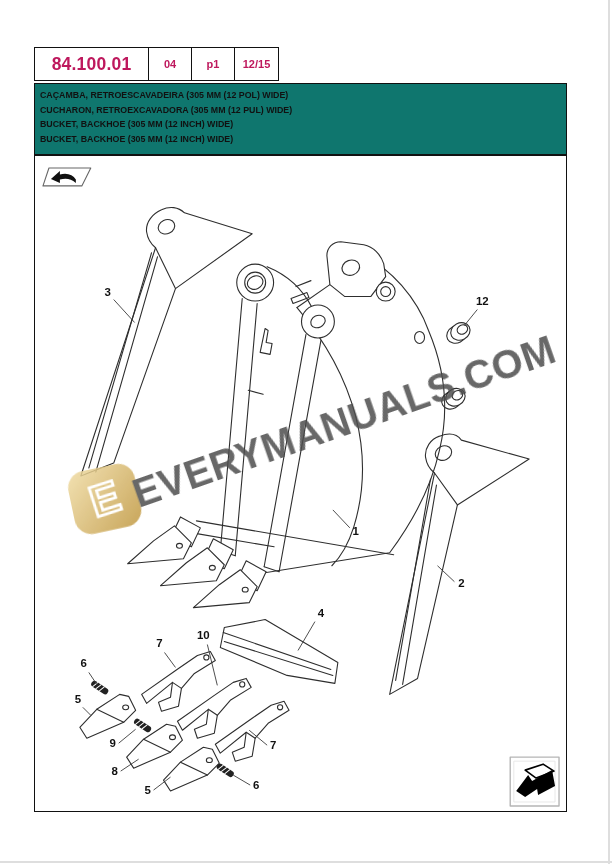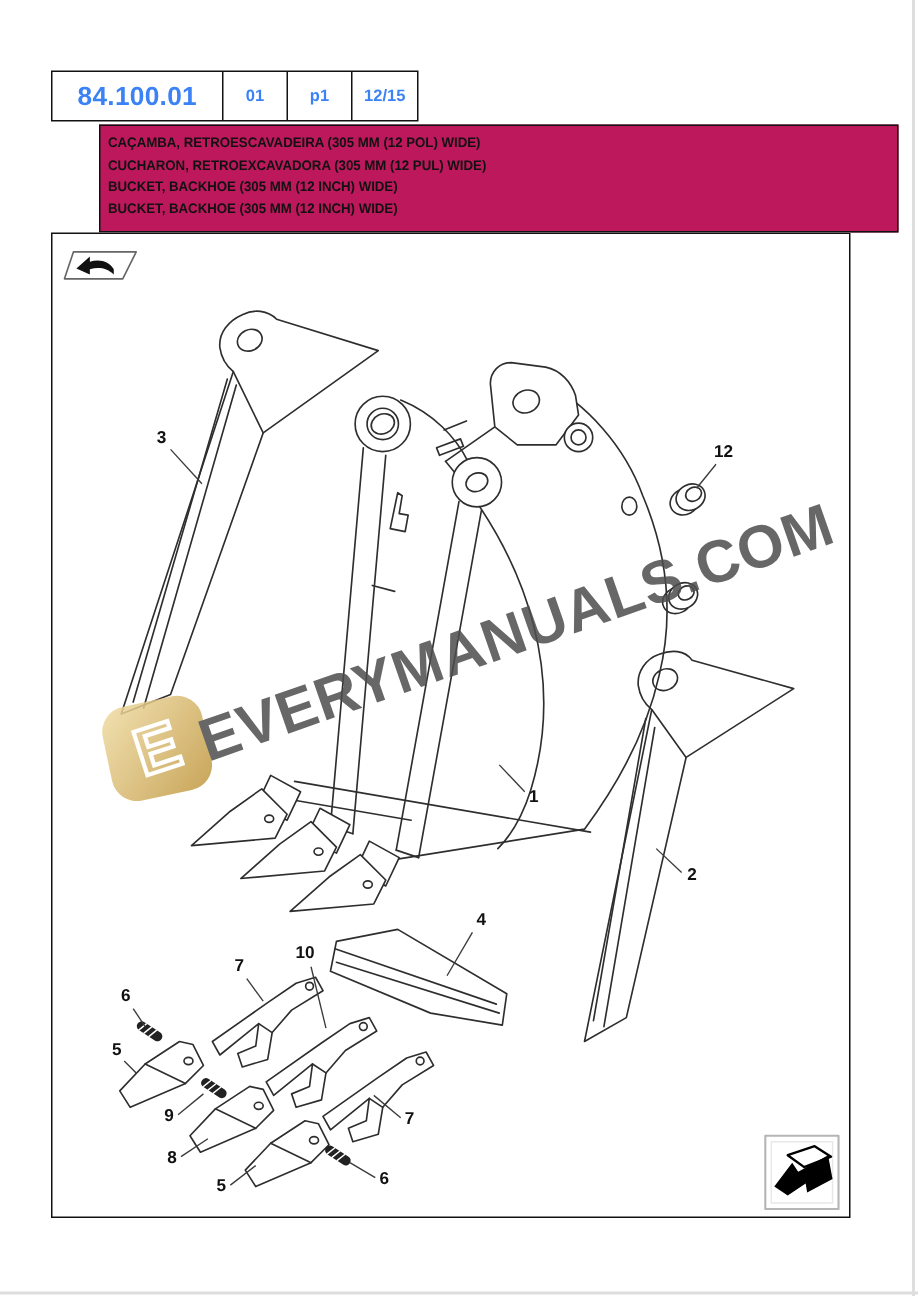--- a/index.html
+++ b/index.html
@@ -10,49 +10,49 @@
   .edge-r { position:absolute; right:2px; top:0; width:2px; height:100%; background:#dedede; }
   .edge-b { position:absolute; left:0; bottom:1px; width:100%; height:2px; background:#dedede; }
 
   .header-table {
     position:absolute; left:34px; top:47px; height:34px;
     display:flex; border:1.8px solid #111; box-sizing:border-box; background:#fff;
   }
   .header-cell {
     display:flex; align-items:center; justify-content:center;
     border-right:1.8px solid #111; box-sizing:border-box;
-    font-weight:bold; color:#3b82f6;
+    font-weight:bold; color:#be185d;
   }
   .header-cell:last-child { border-right:none; }
   .cell-code  { width:114px; font-size:17.5px; letter-spacing:0.2px; }
   .cell-small { width:43px;  font-size:11px; }
 
   .desc-box {
     position:absolute; left:34px; top:83px; width:533px; height:72px;
-    border:1.2px solid #111; box-sizing:border-box; padding:4px 20px 0 5px; background:#be185d;margin-left:32px;
+    border:1.2px solid #111; box-sizing:border-box; padding:4px 20px 0 5px; background:#0f766e;
   }
   .desc-line {
     font-size:9.2px; font-weight:bold; color:#111; line-height:14.6px;
     white-space:nowrap; transform:scaleX(0.96); transform-origin:0 0;
   }
 
   .diagram-box {
     position:absolute; left:34px; top:155px; width:533px; height:657px;
     border:1.2px solid #111; box-sizing:border-box; background:#fff;
   }
   .diagram-box svg { position:absolute; left:0; top:0; width:100%; height:100%; }
 </style>
 </head>
 <body>
 
 <div class="sheet">
 
   <div class="header-table">
     <div class="header-cell cell-code">84.100.01</div>
-    <div class="header-cell cell-small">01</div>
+    <div class="header-cell cell-small">04</div>
     <div class="header-cell cell-small">p1</div>
     <div class="header-cell cell-small">12/15</div>
   </div>
 
   <div class="desc-box">
     <div class="desc-line">CAÇAMBA, RETROESCAVADEIRA (305 MM (12 POL) WIDE)</div>
     <div class="desc-line">CUCHARON, RETROEXCAVADORA (305 MM (12 PUL) WIDE)</div>
     <div class="desc-line">BUCKET, BACKHOE (305 MM (12 INCH) WIDE)</div>
     <div class="desc-line">BUCKET, BACKHOE (305 MM (12 INCH) WIDE)</div>
   </div>

